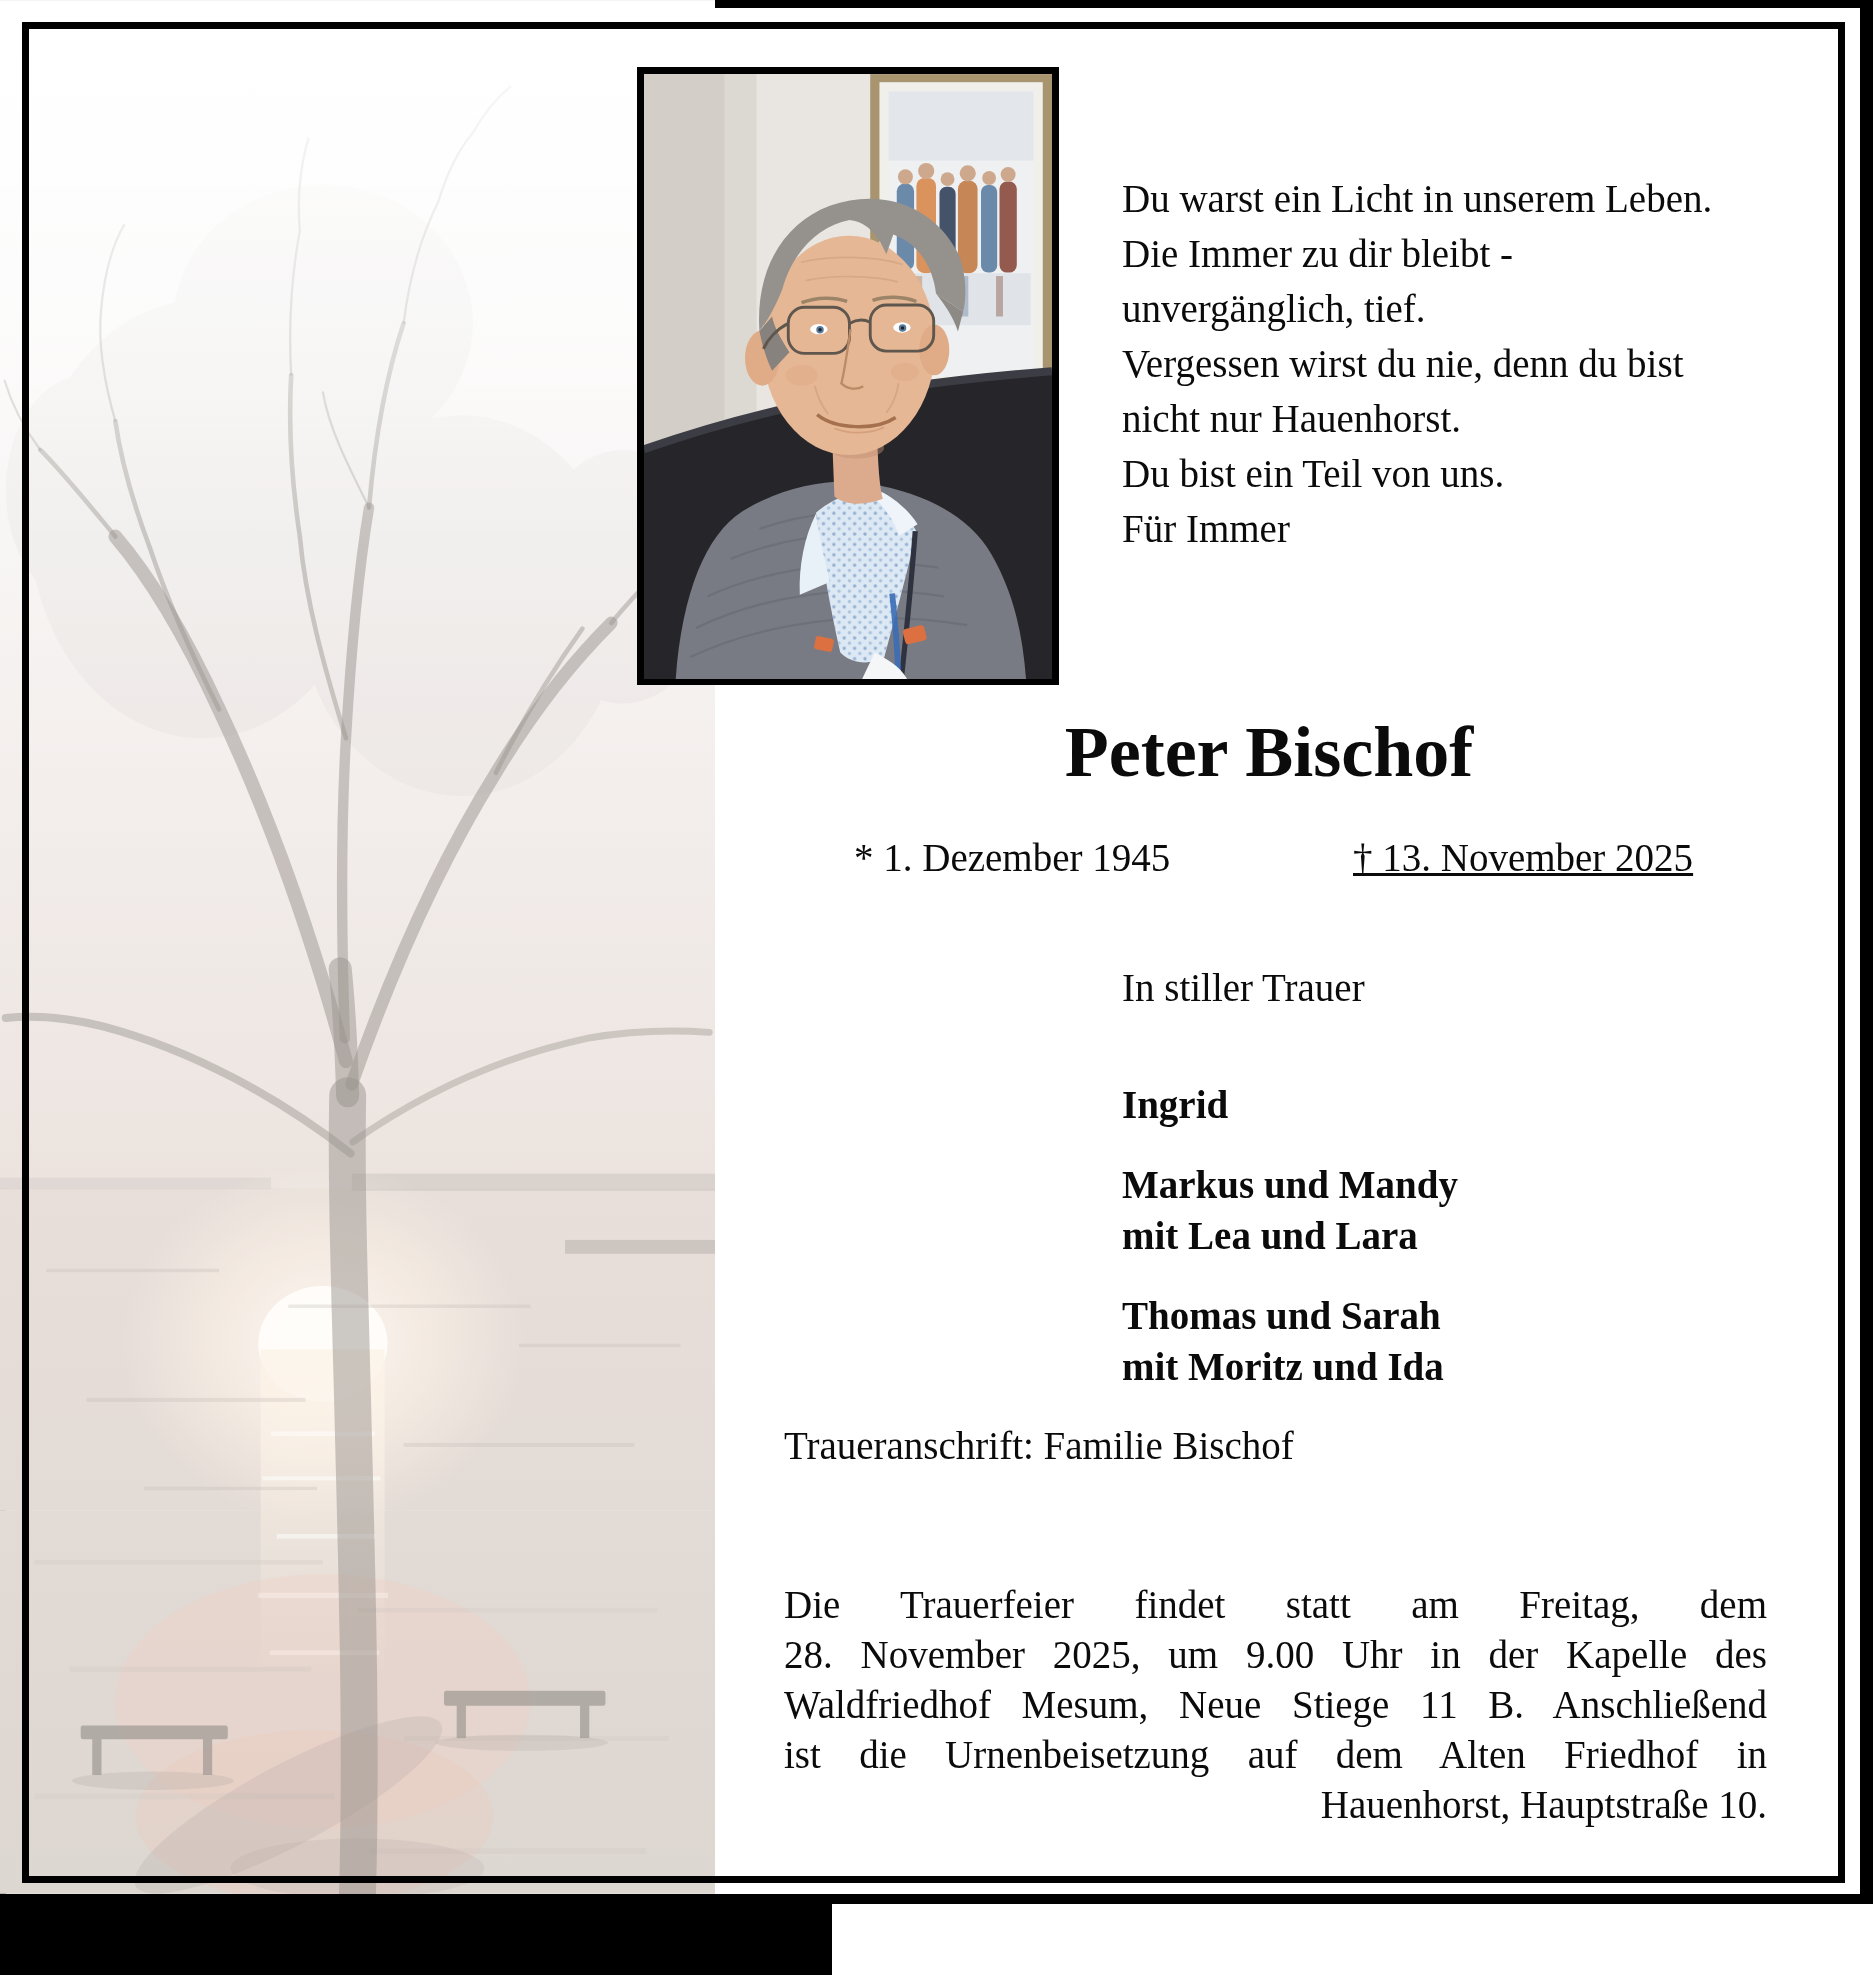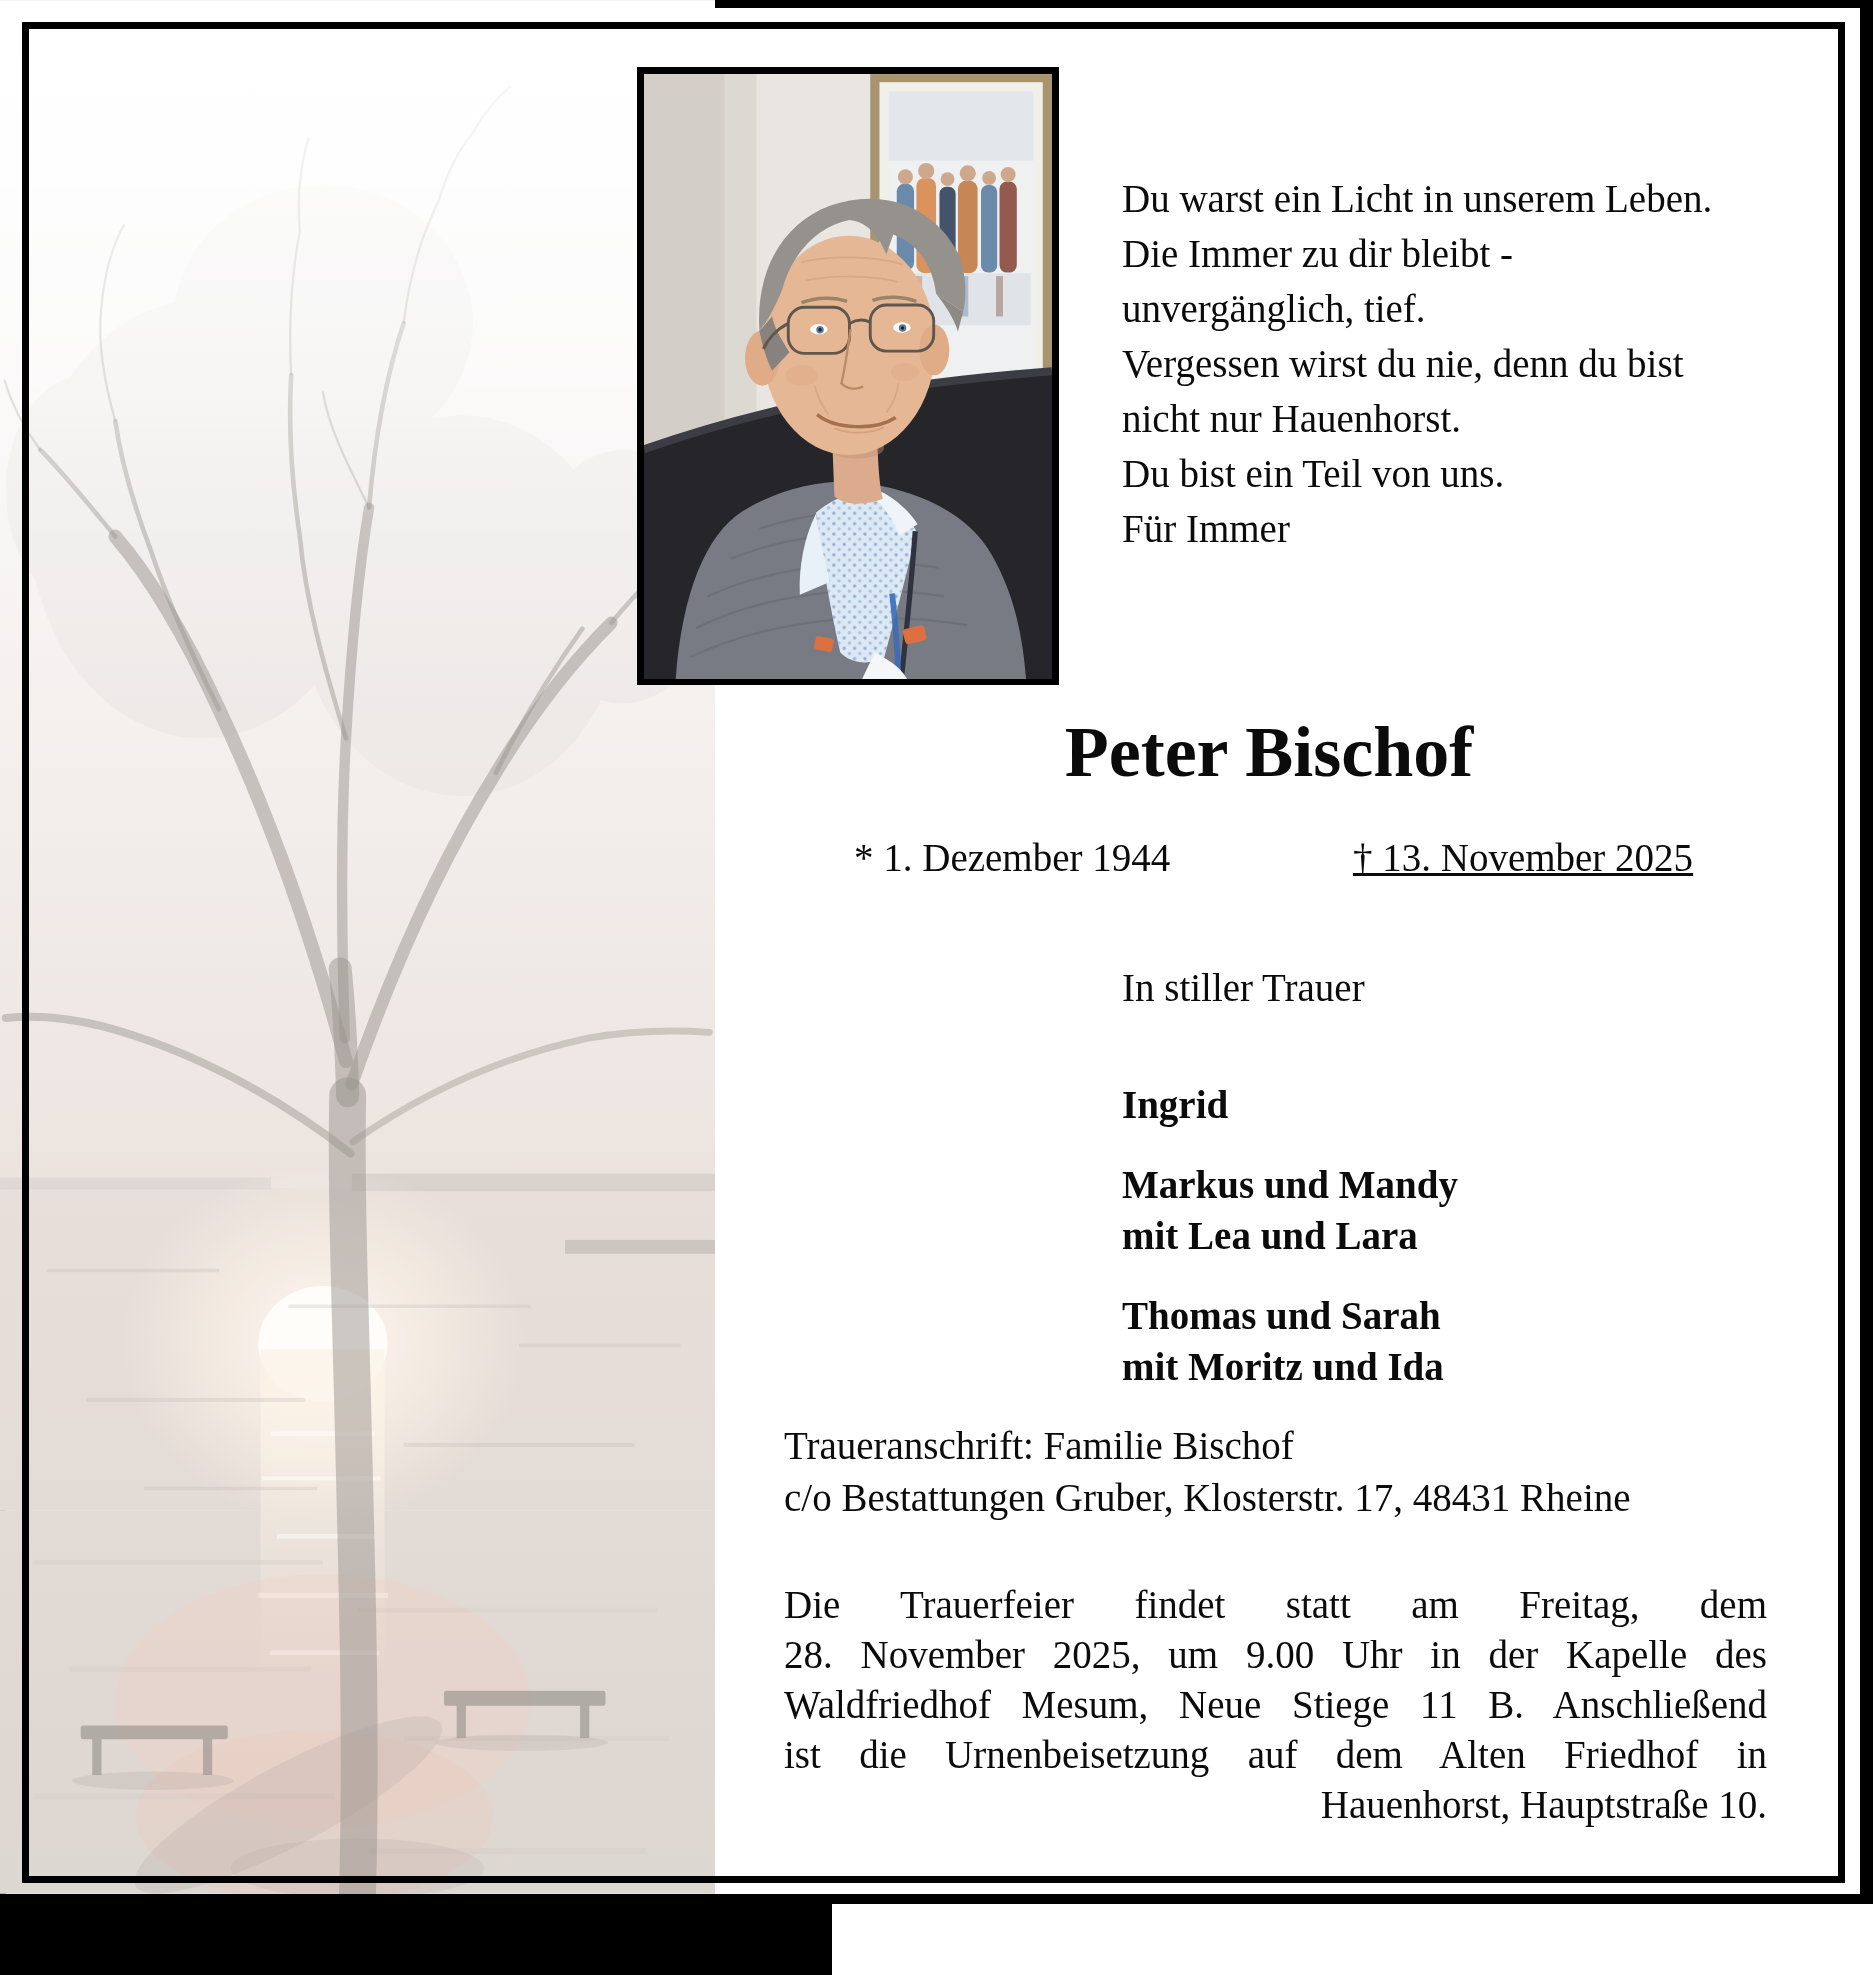--- a/index.html
+++ b/index.html
@@ -287,41 +287,40 @@
     <span class="line">Die Immer zu dir bleibt -</span>
     <span class="line">unvergänglich, tief.</span>
     <span class="line">Vergessen wirst du nie, denn du bist</span>
     <span class="line">nicht nur Hauenhorst.</span>
     <span class="line">Du bist ein Teil von uns.</span>
     <span class="line">Für Immer</span>
   </div>
 
   <div class="abs name">Peter Bischof</div>
 
-  <div class="abs birth">* 1. Dezember 1944</div>
+  <div class="abs birth">* 1. Dezember 1945</div>
   <div class="abs death">† 13. November 2025</div>
 
   <div class="abs family">
     <div>In stiller Trauer</div>
     <div class="grp gap1">
       <span class="line">Ingrid</span>
     </div>
     <div class="grp gap2">
       <span class="line">Markus und Mandy</span>
       <span class="line">mit Lea und Lara</span>
     </div>
     <div class="grp gap2">
       <span class="line">Thomas und Sarah</span>
       <span class="line">mit Moritz und Ida</span>
     </div>
   </div>
 
   <div class="abs address">
     <span class="line">Traueranschrift: Familie Bischof</span>
-    <span class="line">c/o Bestattungen Gruber, Klosterstr. 17, 48431 Rheine</span>
   </div>
 
   <div class="abs notice">
     <span class="line just">Die Trauerfeier findet statt am Freitag, dem</span>
     <span class="line just">28. November 2025, um 9.00 Uhr in der Kapelle des</span>
     <span class="line just">Waldfriedhof Mesum, Neue Stiege 11 B. Anschließend</span>
     <span class="line just">ist die Urnenbeisetzung auf dem Alten Friedhof in</span>
     <span class="line last">Hauenhorst, Hauptstraße 10.</span>
   </div>
 

